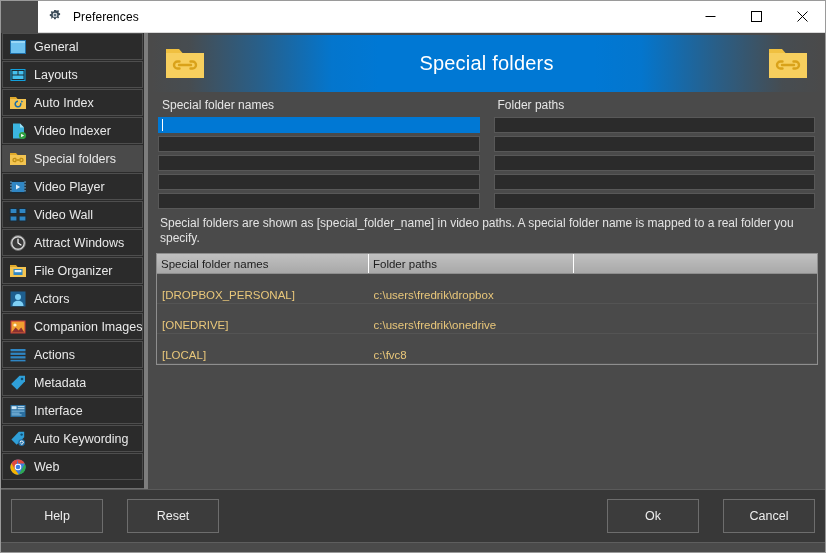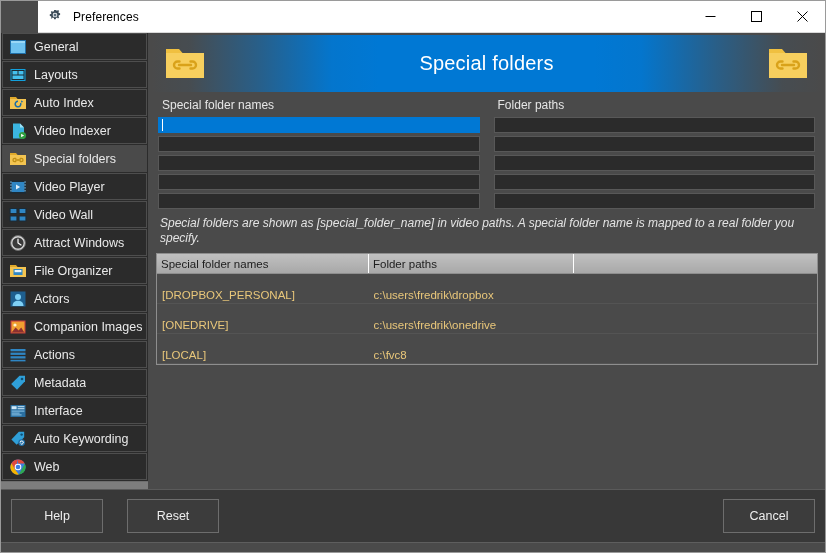--- a/index.html
+++ b/index.html
@@ -57,21 +57,21 @@
     min-height: 0;
     background: #4a4a4a;
   }
 
   
   .sidebar {
     width: 147px;
     flex: none;
     background: #7d7d7d;
     display: flex;
-    flex-direction: column;
+    flex-direction: row;
     min-height: 0;
   }
   .nav-list {
     background: #2b2b2b;
     border-bottom: 1px solid #6e6e6e;
   }
   .nav-item {
     height: 27px;
     display: flex;
     align-items: center;
@@ -183,21 +183,20 @@
     margin-right: 2px;
   }
 
   .help-text {
     flex: none;
     font-size: 12px;
     color: #e3e3e3;
     line-height: 15px;
     padding: 4px 6px 2px 12px;
     max-width: 680px;
-    font-style: italic;
   }
 
   
   .table-wrap {
     margin: 5px 7px 0 8px;
     border: 1px solid #8e8e8e;
     background: #4a4a4a;
     flex: none;
   }
   .tbl { width: 100%; border-collapse: collapse; table-layout: fixed; }
@@ -578,17 +577,18 @@
 
       <div class="filler"></div>
     </div>
   </div>
 
   <div class="footer">
     <div class="btn">Help</div>
     <div class="btn">Reset</div>
     <div class="gap"></div>
     <div class="footer-right">
+      <div class="btn">Ok</div>
       <div class="btn">Cancel</div>
     </div>
   </div>
   <div class="statusbar"></div>
 </div>
 
 </body></html>

